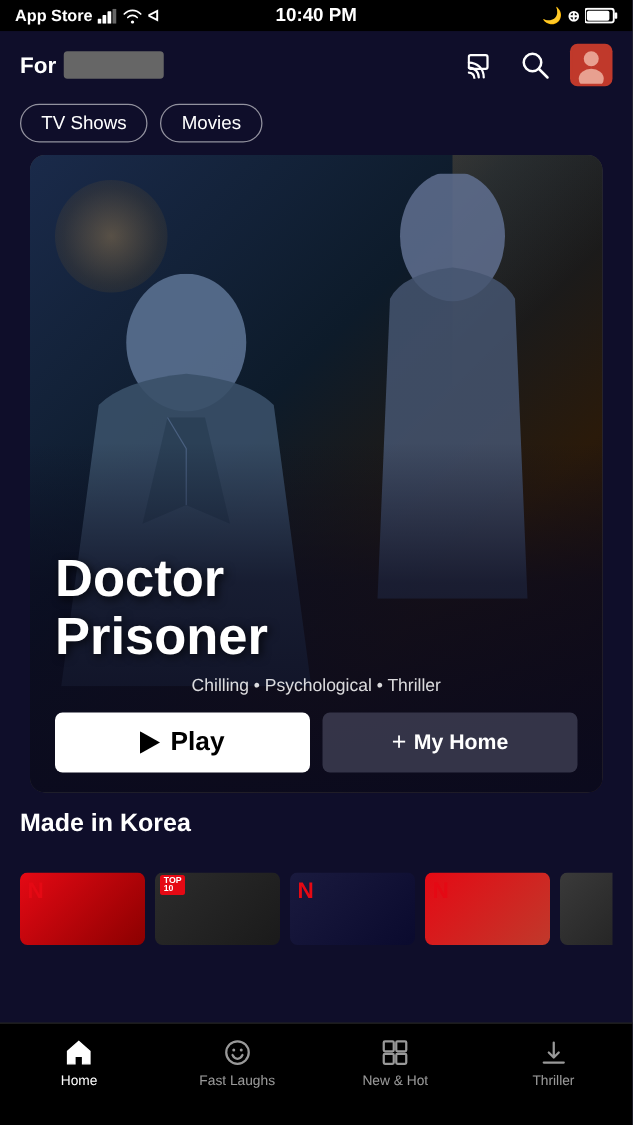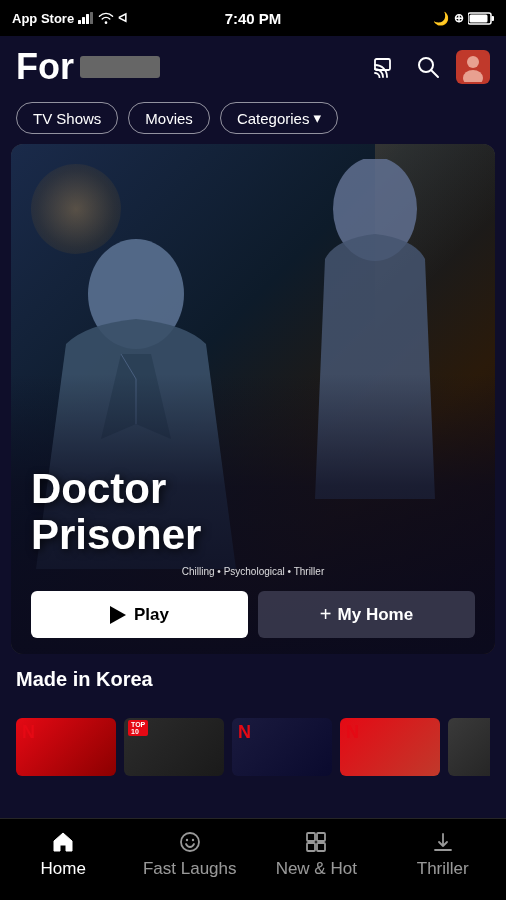--- a/index.html
+++ b/index.html
@@ -9,21 +9,21 @@
       height: 900px;
       background-color: #0f0e2a;
       font-family: -apple-system, 'Helvetica Neue', Arial, sans-serif;
       color: #ffffff;
       overflow: hidden;
       position: relative;
     }
 
     
     .status-bar {
-      height: 36px;
+      height: 25px;
       background: #000;
       display: flex;
       align-items: center;
       justify-content: space-between;
       padding: 0 12px;
       font-size: 13px;
       font-weight: 600;
       color: #fff;
     }
     .status-left { display: flex; align-items: center; gap: 4px; }
@@ -32,21 +32,21 @@
 
     
     .header {
       background: linear-gradient(180deg, #0f0e2a 80%, transparent);
       padding: 10px 16px 8px;
       display: flex;
       align-items: center;
       justify-content: space-between;
     }
     .header-title {
-      font-size: 36px;
+      font-size: 18px;
       font-weight: 700;
       color: #fff;
     }
     .header-icons {
       display: flex;
       align-items: center;
       gap: 14px;
     }
     .header-icon {
       width: 28px;
@@ -83,21 +83,21 @@
       background: transparent;
       cursor: pointer;
       white-space: nowrap;
       display: flex;
       align-items: center;
       gap: 4px;
     }
 
     
     .hero-card {
-      margin: 0 11px;
+      margin: 0 24px;
       border-radius: 12px;
       overflow: hidden;
       position: relative;
       height: 510px;
       background: #404040;
     }
     .hero-bg {
       width: 100%;
       height: 100%;
       background: linear-gradient(135deg, #1a2a4a 0%, #0d1b2a 40%, #2a1a0a 70%, #1a0a0a 100%);
@@ -124,37 +124,37 @@
       padding: 0 20px 16px;
     }
     .hero-title {
       font-size: 42px;
       font-weight: 700;
       line-height: 1.1;
       margin-bottom: 8px;
       text-shadow: 2px 2px 8px rgba(0,0,0,0.8);
     }
     .hero-genres {
-      font-size: 10px;
+      font-size: 14px;
       color: rgba(255,255,255,0.85);
       margin-bottom: 14px;
       text-align: center;
     }
     .hero-buttons {
       display: flex;
       gap: 10px;
     }
     .btn-play {
       flex: 1;
       background: #fff;
       color: #000;
       border: none;
       border-radius: 6px;
       padding: 12px 0;
-      font-size: 17px;
+      font-size: 21px;
       font-weight: 600;
       cursor: pointer;
       display: flex;
       align-items: center;
       justify-content: center;
       gap: 8px;
     }
     .btn-mylist {
       flex: 1;
       background: rgba(60,60,80,0.85);
@@ -239,21 +239,21 @@
       padding-top: 2px;
     }
     .nav-icon {
       width: 26px;
       height: 26px;
       display: flex;
       align-items: center;
       justify-content: center;
     }
     .nav-label {
-      font-size: 17px;
+      font-size: 11px;
       color: rgba(255,255,255,0.6);
     }
     .nav-label.active { color: #fff; }
     .nav-item.active .nav-icon svg { fill: #fff; stroke: #fff; }
 
     
     .circle-deco {
       position: absolute;
       top: 20px;
       left: 20px;
@@ -285,21 +285,21 @@
       <rect x="8" y="2" width="3" height="10" rx="0.5"></rect>
       <rect x="12" y="0" width="3" height="12" rx="0.5" opacity="0.4"></rect>
     </svg>
     <svg width="16" height="12" viewBox="0 0 24 18" fill="white">
       <path d="M12 14a2 2 0 1 1 0 4 2 2 0 0 1 0-4z"></path>
       <path d="M6.3 10.5C7.9 8.9 9.8 8 12 8s4.1.9 5.7 2.5" stroke="white" stroke-width="2" fill="none" stroke-linecap="round"></path>
       <path d="M2.1 6.3C4.8 3.6 8.2 2 12 2s7.2 1.6 9.9 4.3" stroke="white" stroke-width="2" fill="none" stroke-linecap="round"></path>
     </svg>
     <span style="font-size:12px;">ᐊ</span>
   </div>
-  <div class="status-center">7:40 PM</div>
+  <div class="status-center">10:40 PM</div>
   <div class="status-right">
     <span style="font-size:13px;">🌙</span>
     <span style="font-size:12px;">⊕</span>
     <svg width="26" height="13" viewBox="0 0 26 13">
       <rect x="0" y="1" width="23" height="11" rx="2" fill="none" stroke="white" stroke-width="1.5"></rect>
       <rect x="23.5" y="4" width="2.5" height="5" rx="1" fill="white"></rect>
       <rect x="1.5" y="2.5" width="18" height="8" rx="1.5" fill="white"></rect>
     </svg>
   </div>
 </div>
@@ -330,24 +330,20 @@
         <circle cx="15" cy="10" r="6" fill="#e8a090"></circle>
         <ellipse cx="15" cy="26" rx="10" ry="8" fill="#e8a090"></ellipse>
       </svg>
     </div>
   </div>
 </div>
 
 <div class="filter-row">
   <button class="filter-pill">TV Shows</button>
   <button class="filter-pill">Movies</button>
-  <button class="filter-pill">
-    <span>Categories</span>
-    <span>▾</span>
-  </button>
 </div>
 
 <div class="hero-card">
   <div class="hero-bg"></div>
 
   <div class="circle-deco"></div>
   <div class="window-light"></div>
 
   <div class="hero-characters">
 

